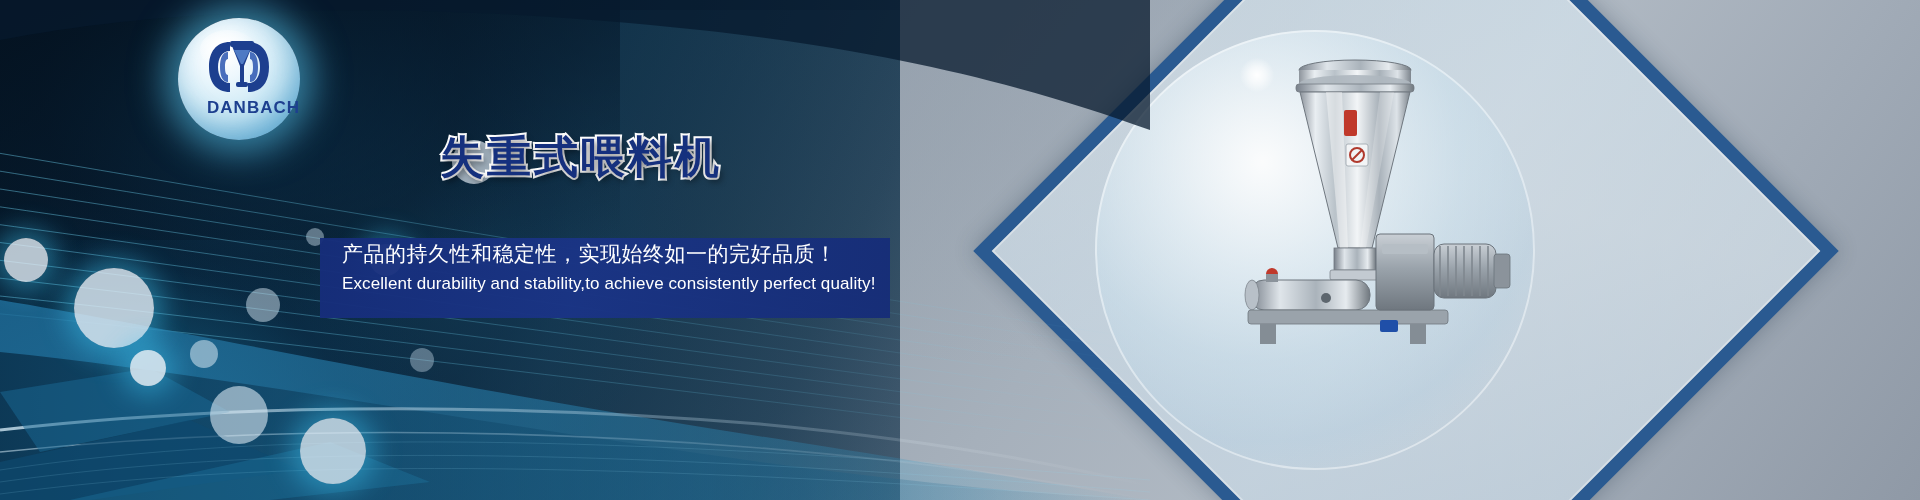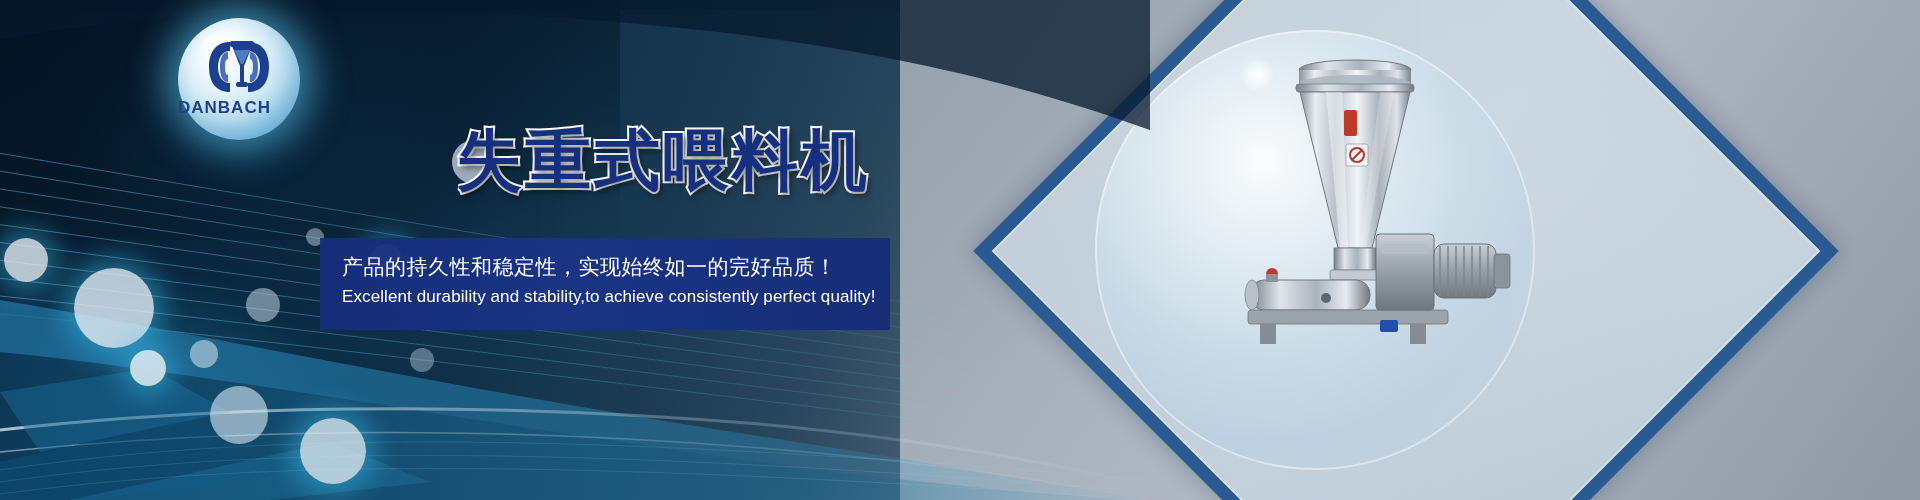--- a/index.html
+++ b/index.html
@@ -45,44 +45,44 @@
     box-shadow:0 0 34px 14px rgba(90,200,240,0.55), inset -6px -10px 24px rgba(40,120,170,0.35);
   }
   .logo-orb .hl{
     position:absolute; left:18%; top:10%; width:46%; height:32%;
     border-radius:50%;
     background:radial-gradient(ellipse at 40% 40%, rgba(255,255,255,0.95), rgba(255,255,255,0) 70%);
   }
   .logo-mark{ position:absolute; left:28px; top:20px; width:66px; height:58px; }
   .logo-word{
     position:absolute; left:0; right:0; top:80px;
-    text-align:left; color:#1d3f8f;
+    text-align:right; color:#1d3f8f;
     font-size:17px; font-weight:bold; letter-spacing:1px;
     font-family:"Liberation Sans",sans-serif;
   }
 
   
   .headline{
-    position:absolute; left:456px; top:125px;
-    font-size:66px; line-height:70px; font-weight:bold;
+    position:absolute; left:440px; top:125px;
+    font-size:44px; line-height:70px; font-weight:bold;
     letter-spacing:3px;
     color:#15307e;
-    font-family:Liberation Sans, sans-serif;
+    font-family:Liberation Mono, monospace;
     -webkit-text-stroke:4px #ffffff;
     paint-order:stroke fill;
     text-shadow:3px 4px 6px rgba(0,0,0,0.45);
     white-space:nowrap;
   }
 
   
   .caption-box{
     position:absolute; left:320px; top:238px;
-    width:570px; height:92px;
+    width:570px; height:80px;
     background:linear-gradient(100deg, rgba(22,45,122,0.96) 0%, rgba(26,52,133,0.97) 45%, rgba(22,45,120,0.97) 100%);
-    padding:13px 22px 0 22px;
+    padding:0 22px 0 22px;
   }
   .caption-cn{
     color:#ffffff; font-size:21px; line-height:32px; letter-spacing:0.5px;
     white-space:nowrap; font-family:"Liberation Sans","DejaVu Sans",sans-serif;
   }
   .caption-en{
     color:#ffffff; font-size:17px; line-height:28px; letter-spacing:0.1px;
     white-space:nowrap; font-family:Liberation Sans, sans-serif;
   }
 

